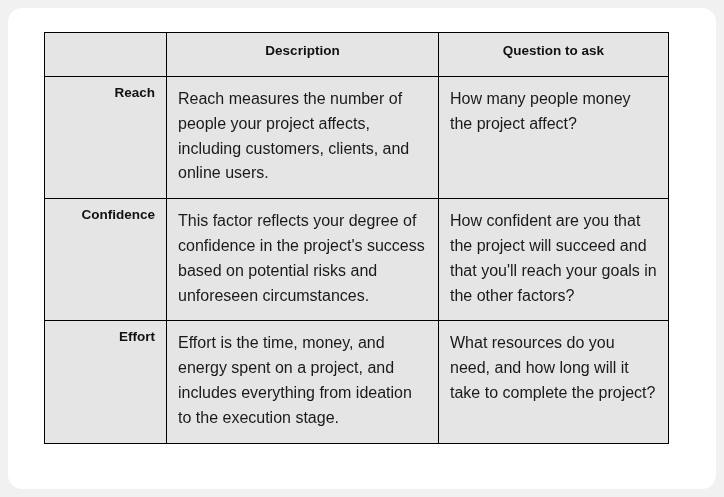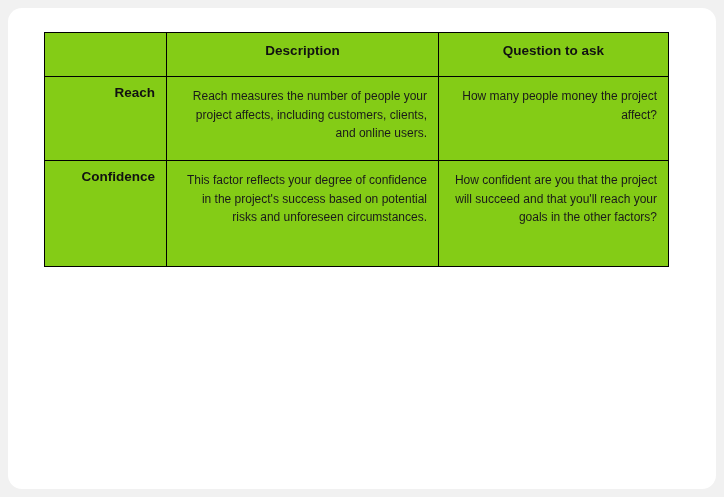--- a/index.html
+++ b/index.html
@@ -26,21 +26,21 @@
   .table-wrap {
     position: absolute;
     left: 36px;
     top: 24px;
     width: 632px;
   }
   table.rice-table {
     border-collapse: collapse;
     table-layout: fixed;
     width: 624px;
-    background: #84cc16;
+    background: #e5e5e5;
   }
   table.rice-table td, table.rice-table th {
     border: 1px solid #000000;
     vertical-align: top;
     padding: 10px 11px 12px 11px;
     box-sizing: border-box;
   }
   col.col-factor { width: 122px; }
   col.col-desc { width: 272px; }
   col.col-question { width: 230px; }
@@ -59,24 +59,24 @@
     border-left: 1px solid #000;
   }
   tbody td.factor-cell {
     text-align: right;
     font-weight: bold;
     font-size: 13.5px;
     color: #111111;
     padding-top: 8px;
   }
   tbody td.text-cell {
-    font-size: 12px;
+    font-size: 16px;
     line-height: 1.55;
     color: #1a1a1a;
-    text-align: right;
+    text-align: left;
   }
   .row-reach td { height: 84px; }
   .row-impact td { height: 84px; }
   .row-confidence td { height: 106px; }
   .row-effort td { height: 106px; }
 </style>
 </head>
 <body>
 
 <div class="page-card">
@@ -98,16 +98,21 @@
         <tr class="row-reach">
           <td class="factor-cell">Reach</td>
           <td class="text-cell">Reach measures the number of people your project affects, including customers, clients, and online users.</td>
           <td class="text-cell">How many people money the project affect?</td>
         </tr>
         <tr class="row-confidence">
           <td class="factor-cell">Confidence</td>
           <td class="text-cell">This factor reflects your degree of confidence in the project's success based on potential risks and unforeseen circumstances.</td>
           <td class="text-cell">How confident are you that the project will succeed and that you'll reach your goals in the other factors?</td>
         </tr>
+        <tr class="row-effort">
+          <td class="factor-cell">Effort</td>
+          <td class="text-cell">Effort is the time, money, and energy spent on a project, and includes everything from ideation to the execution stage.</td>
+          <td class="text-cell">What resources do you need, and how long will it take to complete the project?</td>
+        </tr>
       </tbody>
     </table>
   </div>
 </div>
 
 </body></html>

